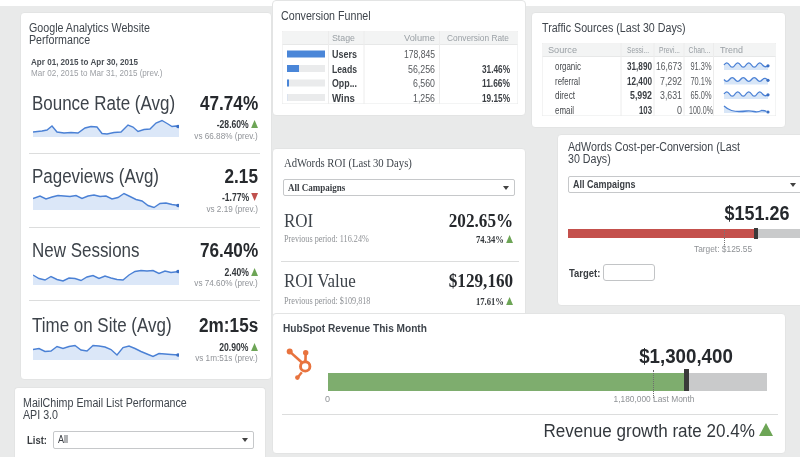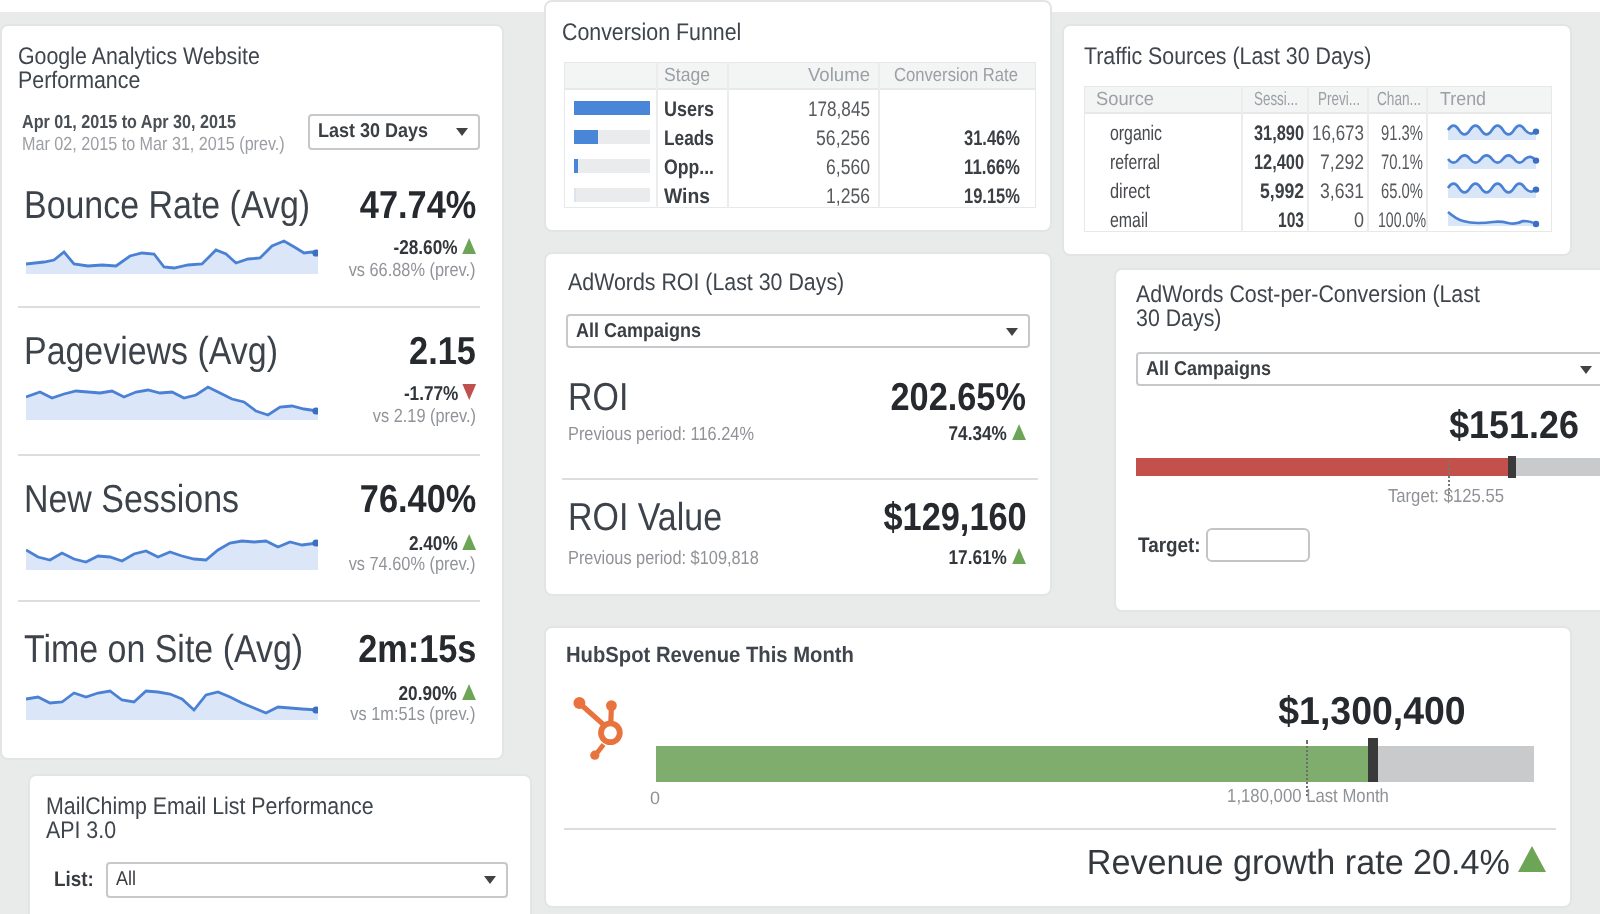--- a/index.html
+++ b/index.html
@@ -17,28 +17,24 @@
   .tri-up{display:inline-block;width:0;height:0;border-left:4.5px solid transparent;border-right:4.5px solid transparent;border-bottom:8px solid #6da556;}
   .tri-dn{display:inline-block;width:0;height:0;border-left:4.5px solid transparent;border-right:4.5px solid transparent;border-top:8px solid #c0504d;}
   .sel{position:absolute;background:#fff;border:1px solid #c6c8ca;border-radius:2px;box-sizing:border-box;font-size:10px;font-weight:bold;color:#3b3f44;}
   .sel .car{position:absolute;right:5px;top:50%;margin-top:-2px;width:0;height:0;border-left:3px solid transparent;border-right:3px solid transparent;border-top:4.5px solid #424242;}
   .sel .lbl{position:absolute;left:4px;top:50%;transform:translateY(-52%) scaleX(.9);transform-origin:0 50%;white-space:nowrap;}
 </style>
 </head>
 <body>
 <div class="page"></div>
 
-<div class="card" style="left:0;top:12px;width:252px;height:368px;">
+<div class="card" style="left:20px;top:12px;width:252px;height:368px;">
   <div class="ctitle" style="left:7.5px;top:8.5px;">Google Analytics Website<br>Performance</div>
   <div class="abs" style="left:10px;top:43px;font-size:9.5px;line-height:11px;font-weight:bold;color:#4a4f55;transform:scaleX(.85);transform-origin:0 0;white-space:nowrap;">Apr 01, 2015 to Apr 30, 2015</div>
   <div class="abs" style="left:10px;top:54px;font-size:9.5px;line-height:11px;color:#9b9ea3;transform:scaleX(.85);transform-origin:0 0;white-space:nowrap;">Mar 02, 2015 to Mar 31, 2015 (prev.)</div>
-  <div class="sel" style="left:153px;top:43.5px;width:86px;height:18px;">
-      <span class="lbl">Last 30 Days</span>
-      <span class="car"></span>
-    </div>
 
   <div class="big" style="left:11px;top:79px;">Bounce Rate (Avg)</div>
   <div class="bignum" style="right:13px;top:79px;">47.74%</div>
   <svg class="abs" style="left:12px;top:106px;" width="146" height="20" viewBox="0 0 146 20">
     <polygon points="0,13 9,12 14,11 19,7 24,13 31,14 38,13.5 45,14 52,9 58,7.5 64,8 69,14.5 74,15 81,13.5 88,13 95,6 100,8 105,12.5 111,10.5 117,10 123,4 129,1.5 135,5 139,7.5 143,7 146,7.5 146,18 0,18" fill="#dbe7f8"></polygon>
     <polyline points="0,13 9,12 14,11 19,7 24,13 31,14 38,13.5 45,14 52,9 58,7.5 64,8 69,14.5 74,15 81,13.5 88,13 95,6 100,8 105,12.5 111,10.5 117,10 123,4 129,1.5 135,5 139,7.5 143,7 146,7.5" fill="none" stroke="#4b81d5" stroke-width="1.4"></polyline>
     <circle cx="145" cy="7.5" r="1.8" fill="#3a6fc4"></circle>
   </svg>
   <div class="chg" style="right:13px;top:106px;">-28.60% <span class="tri-up"></span></div>
   <div class="vs" style="right:13px;top:116.5px;">vs 66.88% (prev.)</div>
@@ -182,21 +178,21 @@
     </g>
     <g fill="#3a6fc4">
       <circle cx="226" cy="22.8" r="1.6"></circle>
         <circle cx="226" cy="37.3" r="1.6"></circle>
         <circle cx="226" cy="51.8" r="1.6"></circle>
         <circle cx="226" cy="69" r="1.6"></circle>
     </g>
   </svg>
 </div>
 
-<div class="card" style="left:272px;top:126px;width:254px;height:172px;">
+<div class="card" style="left:272px;top:148px;width:254px;height:172px;font-family:Liberation Serif, serif;">
   <div class="ctitle" style="left:11px;top:7.5px;">AdWords ROI (Last 30 Days)</div>
   <div class="sel" style="left:10px;top:30px;width:232px;height:17px;">
       <span class="lbl">All Campaigns</span>
       <span class="car"></span>
     </div>
   <div class="big" style="left:11px;top:61px;">ROI</div>
   <div class="bignum" style="right:12px;top:61px;">202.65%</div>
   <div class="gray" style="left:11px;top:85px;">Previous period: 116.24%</div>
   <div class="chg" style="right:12px;top:85px;">74.34% <span class="tri-up"></span></div>
   <div class="sep" style="left:8px;top:111.5px;width:238px;"></div>

